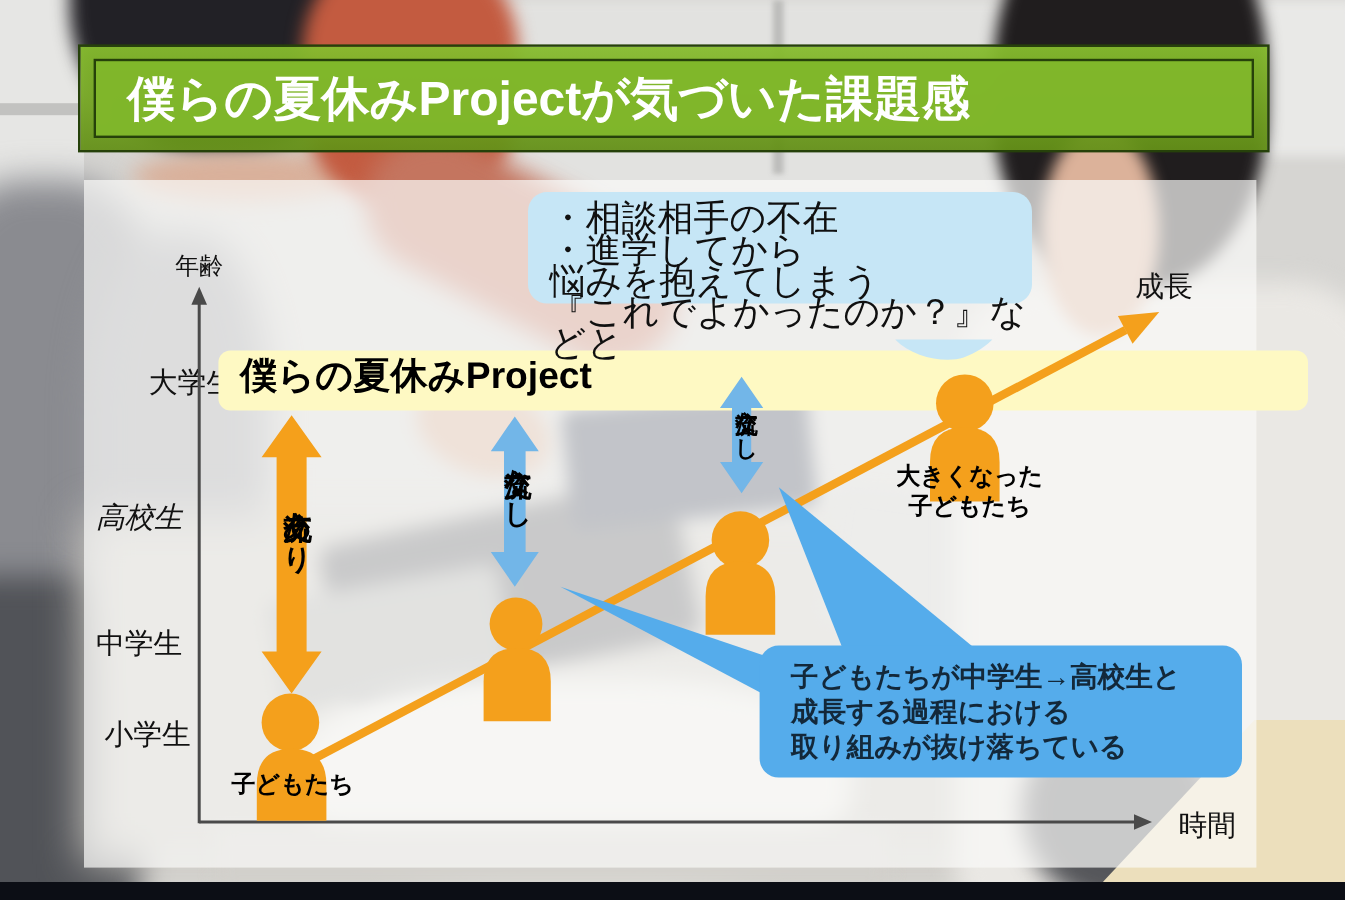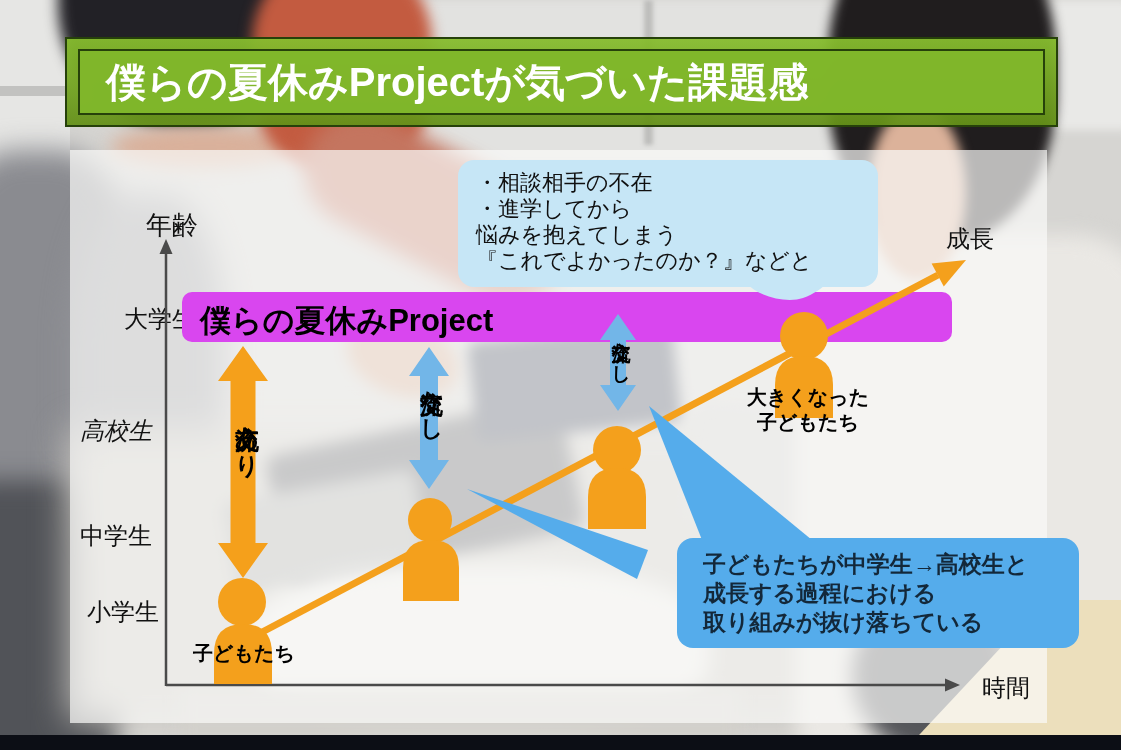--- a/index.html
+++ b/index.html
@@ -37,25 +37,25 @@
   
   .panel { left:70px; top:150px; width:977px; height:573px; background:rgba(249,249,248,0.71); }
   
   .banner { left:65px; top:37px; width:993px; height:90px; background:linear-gradient(180deg, rgba(134,188,46,.95), rgba(100,144,24,.95)); border:2px solid #26410a; }
   .banner-inner { position:absolute; left:11px; top:10px; right:11px; bottom:10px; background:rgba(128,183,42,.97); border:2px solid #26410a; display:flex; align-items:center; padding-left:26px; }
   .banner-title { color:#fff; font-size:40px; font-weight:bold; }
   
   .lbl { position:absolute; color:#111; }
   .cat { font-size:24px; }
   
-  .ybanner { left:182px; top:292px; width:770px; height:50px; border-radius:10px; background:#d946ef; display:flex; align-items:flex-end; padding-left:18px; }
+  .ybanner { left:182px; top:292px; width:908px; height:50px; border-radius:10px; background:#fef9c3; display:flex; align-items:flex-start; padding-left:18px; }
   .ybanner span { font-size:31px; font-weight:bold; color:#000; }
   
-  .bubble-top { left:458px; top:160px; width:420px; height:127px; border-radius:16px; background:#c6e6f6; padding:10px 0 0 18px; font-size:22px; line-height:26px; color:#101010; }
-  .bubble-bottom { left:633px; top:538px; width:402px; height:110px; border-radius:16px; background:#55aceb; padding:12px 0 0 26px; font-size:23px; line-height:29px; color:#13283a; font-weight:bold;margin-left:44px; }
+  .bubble-top { left:440px; top:160px; width:420px; height:93px; border-radius:16px; background:#c6e6f6; padding:10px 0 0 18px; font-size:30px; line-height:26px; color:#101010; }
+  .bubble-bottom { left:633px; top:538px; width:402px; height:110px; border-radius:16px; background:#55aceb; padding:12px 0 0 26px; font-size:23px; line-height:29px; color:#13283a; font-weight:bold; }
   
   .vtext { position:absolute; writing-mode:vertical-rl; text-orientation:upright; color:#000; font-weight:bold; }
   
   .plabel { font-weight:bold; font-size:20px; color:#000; }
   .grown { text-align:center; line-height:25px; width:140px; }
   .svg-layer { position:absolute; left:0; top:0; }
   .bottombar { left:0; top:735px; width:1121px; height:15px; background:#0c0e15; }
 </style>
 </head>
 <body>
@@ -83,21 +83,21 @@
   <div class="ph-lapwhite"></div>
   <div class="ph-cardigan"></div>
   <div class="ph-hairR"></div>
   <div class="ph-face"></div>
   <div class="ph-cuff"></div>
   <div class="ph-beige"></div>
 </div>
 
 <div class="abs panel"></div>
 
-<div class="lbl" style="left:146px; top:208px; font-size:26px;">年齢</div>
+<div class="lbl" style="left:146px; top:208px; font-size:20px;">年齢</div>
 <div class="lbl cat" style="left:80px; top:303px;margin-left:44px;">大学生</div>
 <div class="lbl cat" style="left:80px; top:415px;font-style:italic;">高校生</div>
 <div class="lbl cat" style="left:80px; top:520px;">中学生</div>
 <div class="lbl cat" style="left:87px; top:596px;">小学生</div>
 <div class="lbl cat" style="left:982px; top:672px;">時間</div>
 <div class="lbl cat" style="left:946px; top:223px;">成長</div>
 
 <div class="abs ybanner">
   <span>僕らの夏休みProject</span>
 </div>

